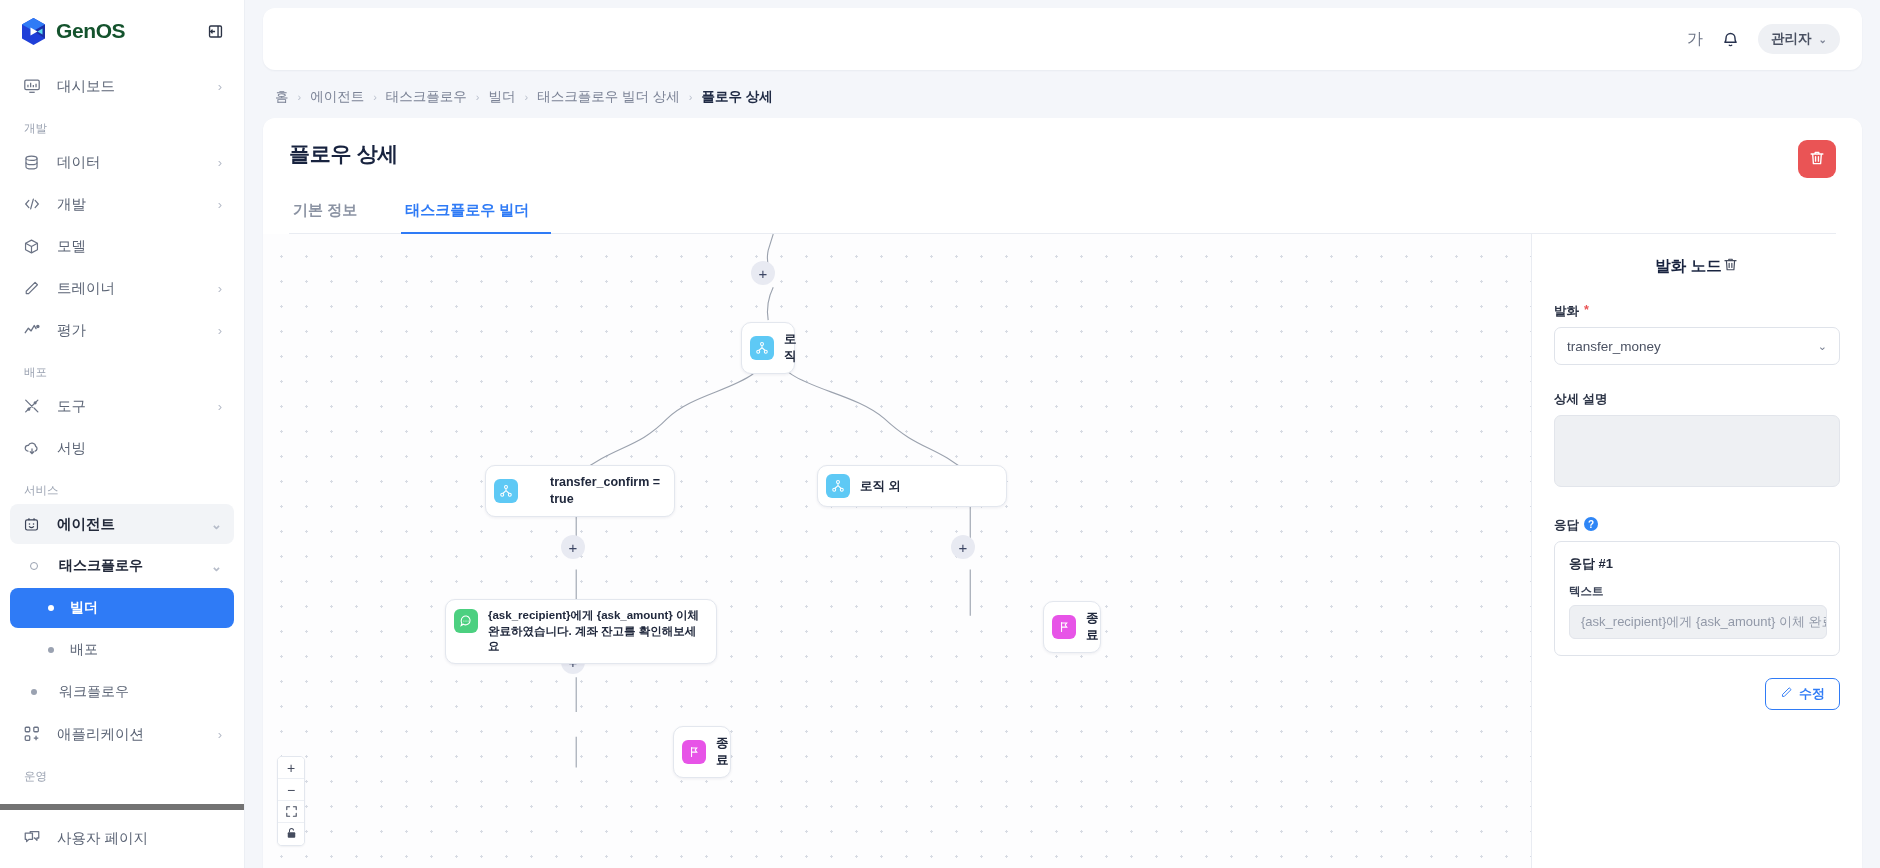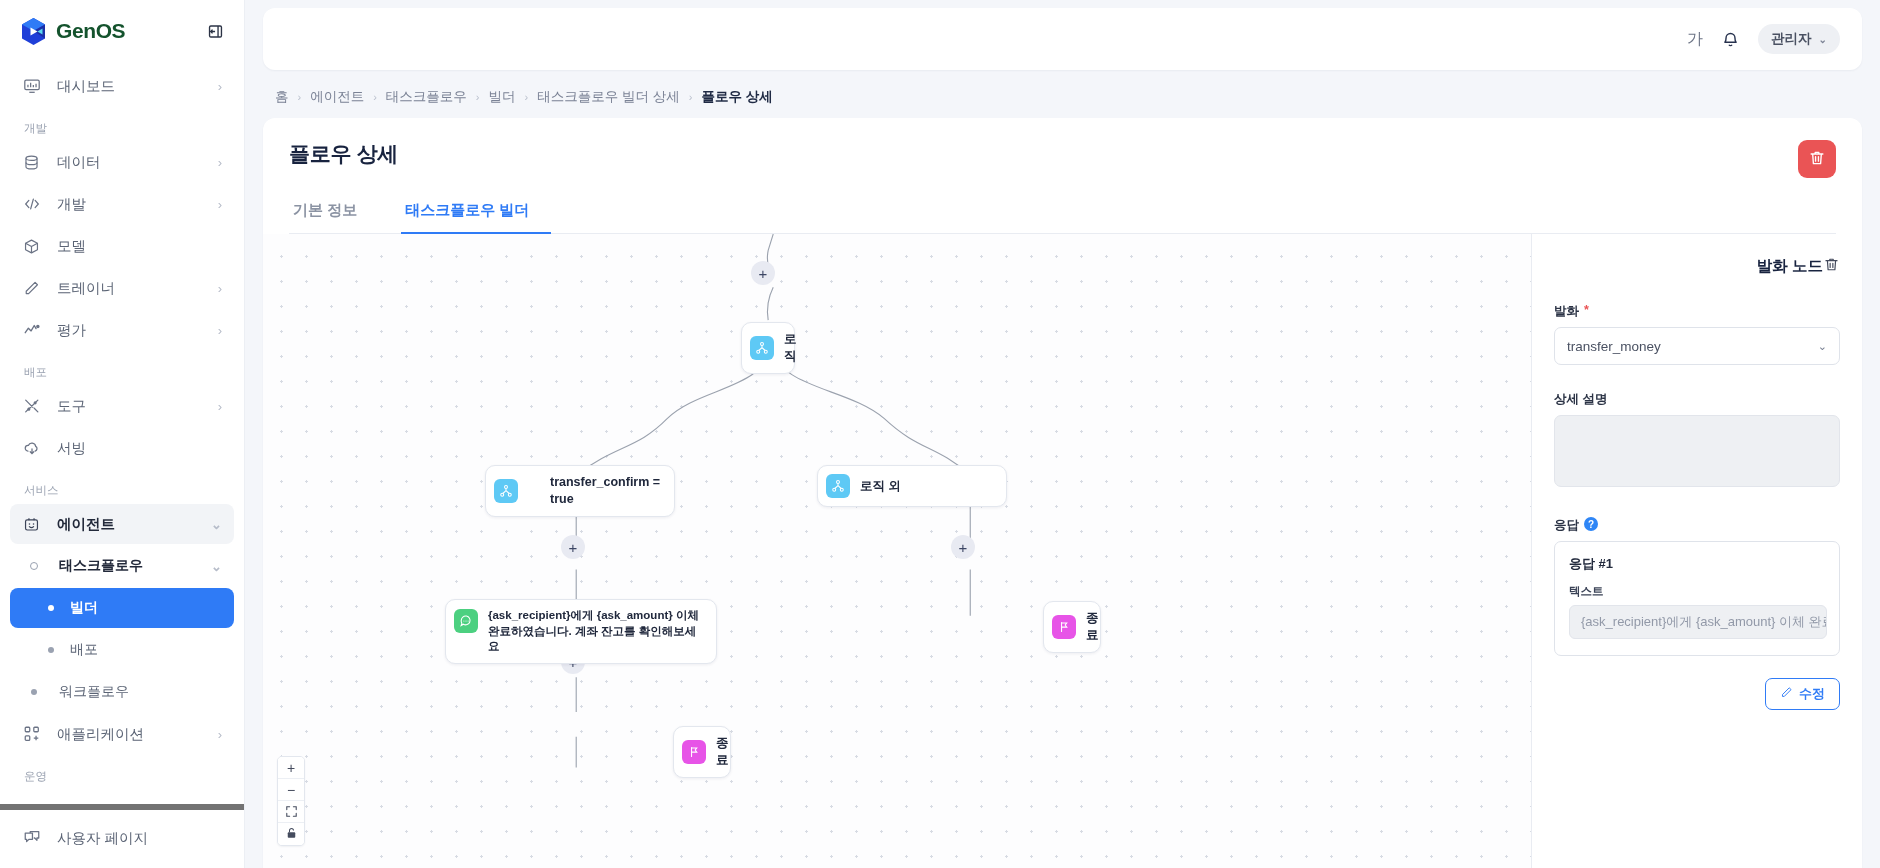--- a/index.html
+++ b/index.html
@@ -154,21 +154,21 @@
     border-bottom: 1px solid #eceff4; cursor: pointer; color: #454c5e; font-size: 14px;
     background: #fff; border-left: none; border-right: none; border-top: none;
   }
   .zoom-btn:last-child { border-bottom: none; }
 
   
   .panel {
     width: 330px; flex: 0 0 330px; background: #fff; padding: 22px 22px 0 22px;
     overflow-y: auto;
   }
-  .panel-head { display: flex; align-items: center; justify-content: flex-end; }
+  .panel-head { display: flex; align-items: center; justify-content: center; }
   .panel-title { font-size: 15.5px; font-weight: 700; color: #18233f; }
   .panel-trash { cursor: pointer; color: #434a5c; }
   .field-label {
     font-size: 12.5px; font-weight: 700; color: #2b3345; margin: 26px 0 7px 0;
     display: flex; align-items: flex-start; gap: 5px;
   }
   .req { color: #ea5455; font-weight: 700; }
   .help-badge {
     width: 14px; height: 14px; border-radius: 50%; background: #2f86f6; color: #fff;
     font-size: 10px; font-weight: 700; display: inline-flex; align-items: center;

